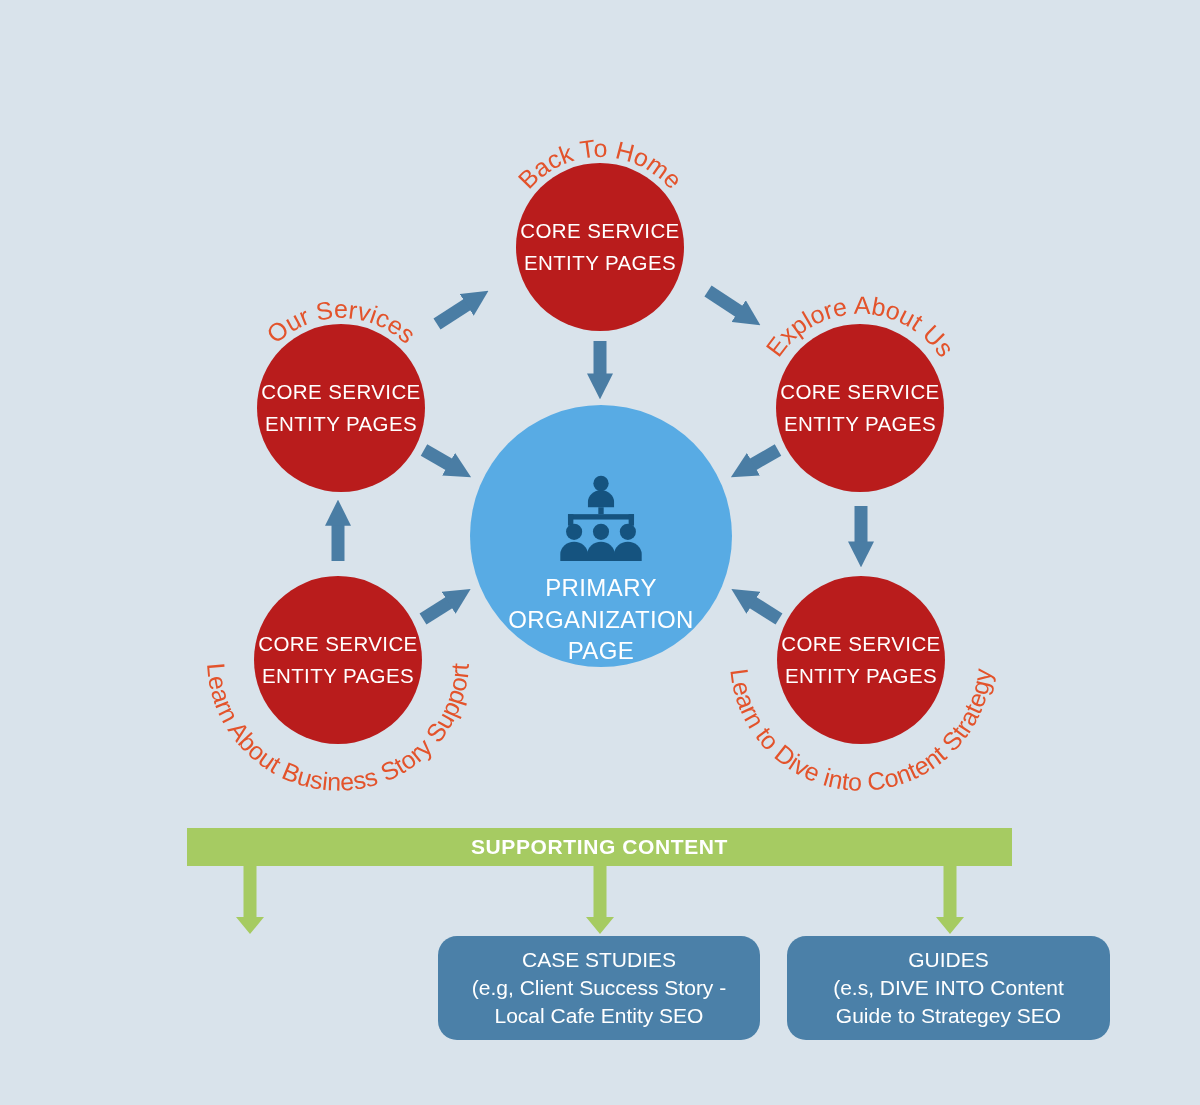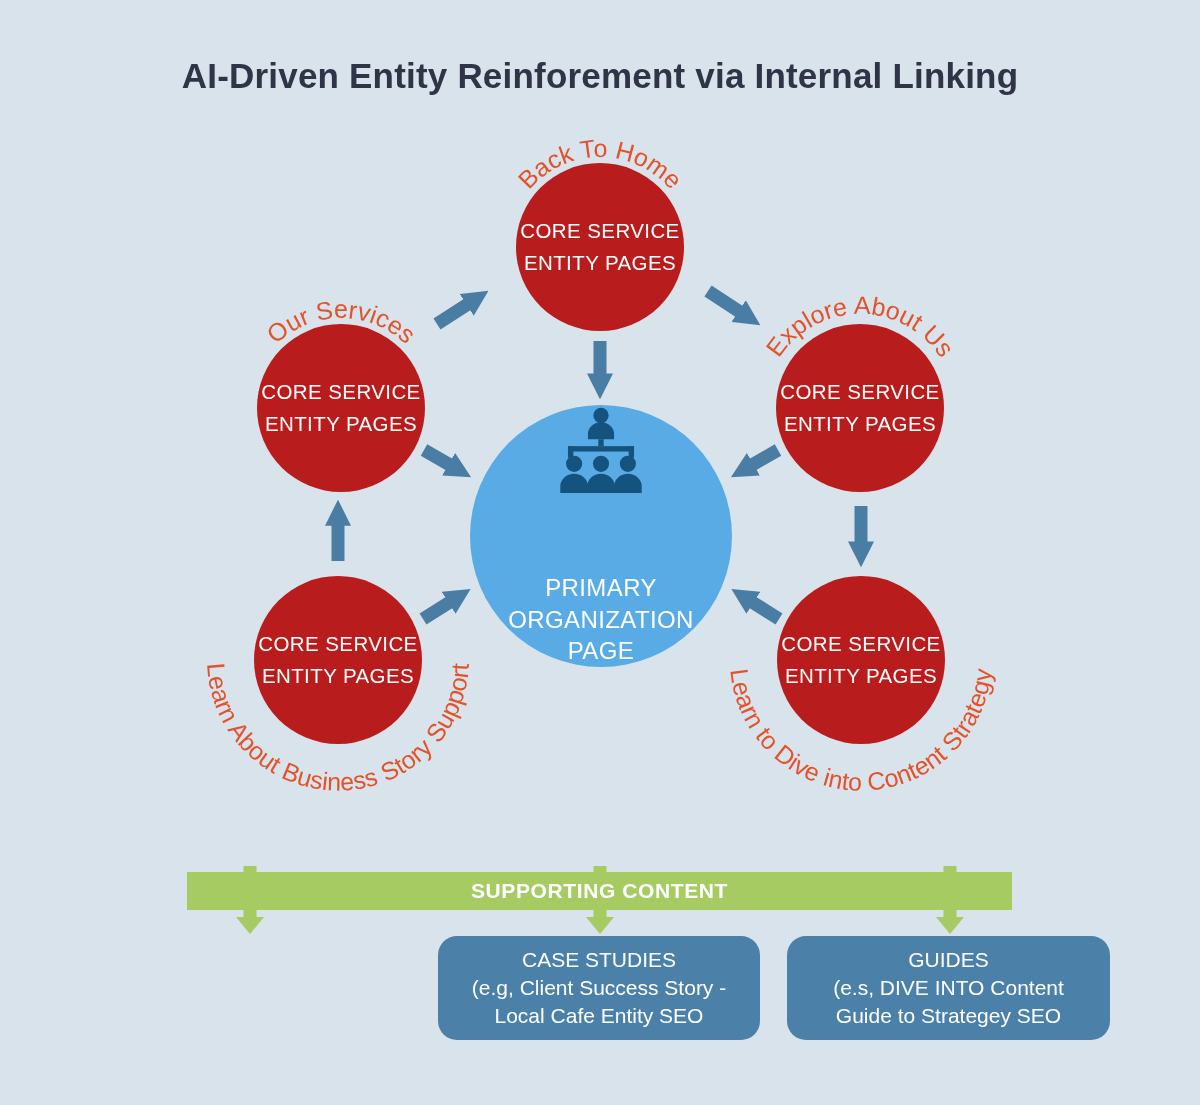--- a/index.html
+++ b/index.html
@@ -21,45 +21,44 @@
     position:absolute; width:168px; height:168px; border-radius:50%;
     background:#b91c1c; color:#FFFFFF;
     display:flex; align-items:center; justify-content:center;
     text-align:center; font-size:20.5px; line-height:1.55; letter-spacing:0.4px;
   }
   .n-top{left:516px;top:163px} .n-ul{left:257px;top:324px} .n-ur{left:776px;top:324px}
   .n-ll{left:254px;top:576px} .n-lr{left:777px;top:576px}
   .center-node {
     position:absolute; left:470px; top:405px; width:262px; height:262px;
     border-radius:50%; background:#58ABE4; color:#FFFFFF;
-    display:flex; flex-direction:column; align-items:center; justify-content:space-between;
+    display:flex; flex-direction:column; align-items:center; justify-content:flex-end;
     text-align:center;
   }
   .center-node .org-icon { width:100px; height:86px; margin-top:2px; }
   .center-label { font-size:24px; line-height:1.32; letter-spacing:0.4px; margin-top:11px; }
   .banner {
-    position:absolute; left:187px; top:872px; width:825px; height:38px;
+    position:absolute; left:187px; top:828px; width:825px; height:38px;
     background:#A6CB62; color:#FFFFFF; font-weight:bold; font-size:21px;
     display:flex; align-items:center; justify-content:center; letter-spacing:0.6px;
   }
   .box {
     position:absolute; top:936px; height:104px;
     background:#4B80A8; border-radius:19px; color:#FFFFFF;
     display:flex; align-items:center; justify-content:center;
     text-align:center; font-size:21px; line-height:1.33;
   }
   .box1{left:90px;width:320px} .box2{left:438px;width:322px} .box3{left:787px;width:323px}
   .pre { white-space:pre-line; }
 </style>
 </head>
 <body>
 
 <div class="stage">
 
-  <div class="title">AI-Driven Entity Reinforement via Internal Linking</div>
 
   <svg class="overlay" viewBox="0 0 1200 1105" xmlns="http://www.w3.org/2000/svg">
     <defs>
       <marker id="ah" viewBox="0 0 8 8" refX="0.5" refY="4" markerWidth="2" markerHeight="2" orient="auto">
         <path d="M0,0 L8,4 L0,8 Z" fill="#4A7DA4"></path>
       </marker>
       <path id="a-top" d="M 508 249 A 92 92 0 0 1 692 249" fill="none"></path>
       <path id="a-ul" d="M 249 410 A 92 92 0 0 1 433 410" fill="none"></path>
       <path id="a-ur" d="M 764 410 A 96 96 0 0 1 956 410" fill="none"></path>
       <path id="a-ll" d="M 208.8 638 A 131 131 0 1 0 467.2 638" fill="none"></path>

